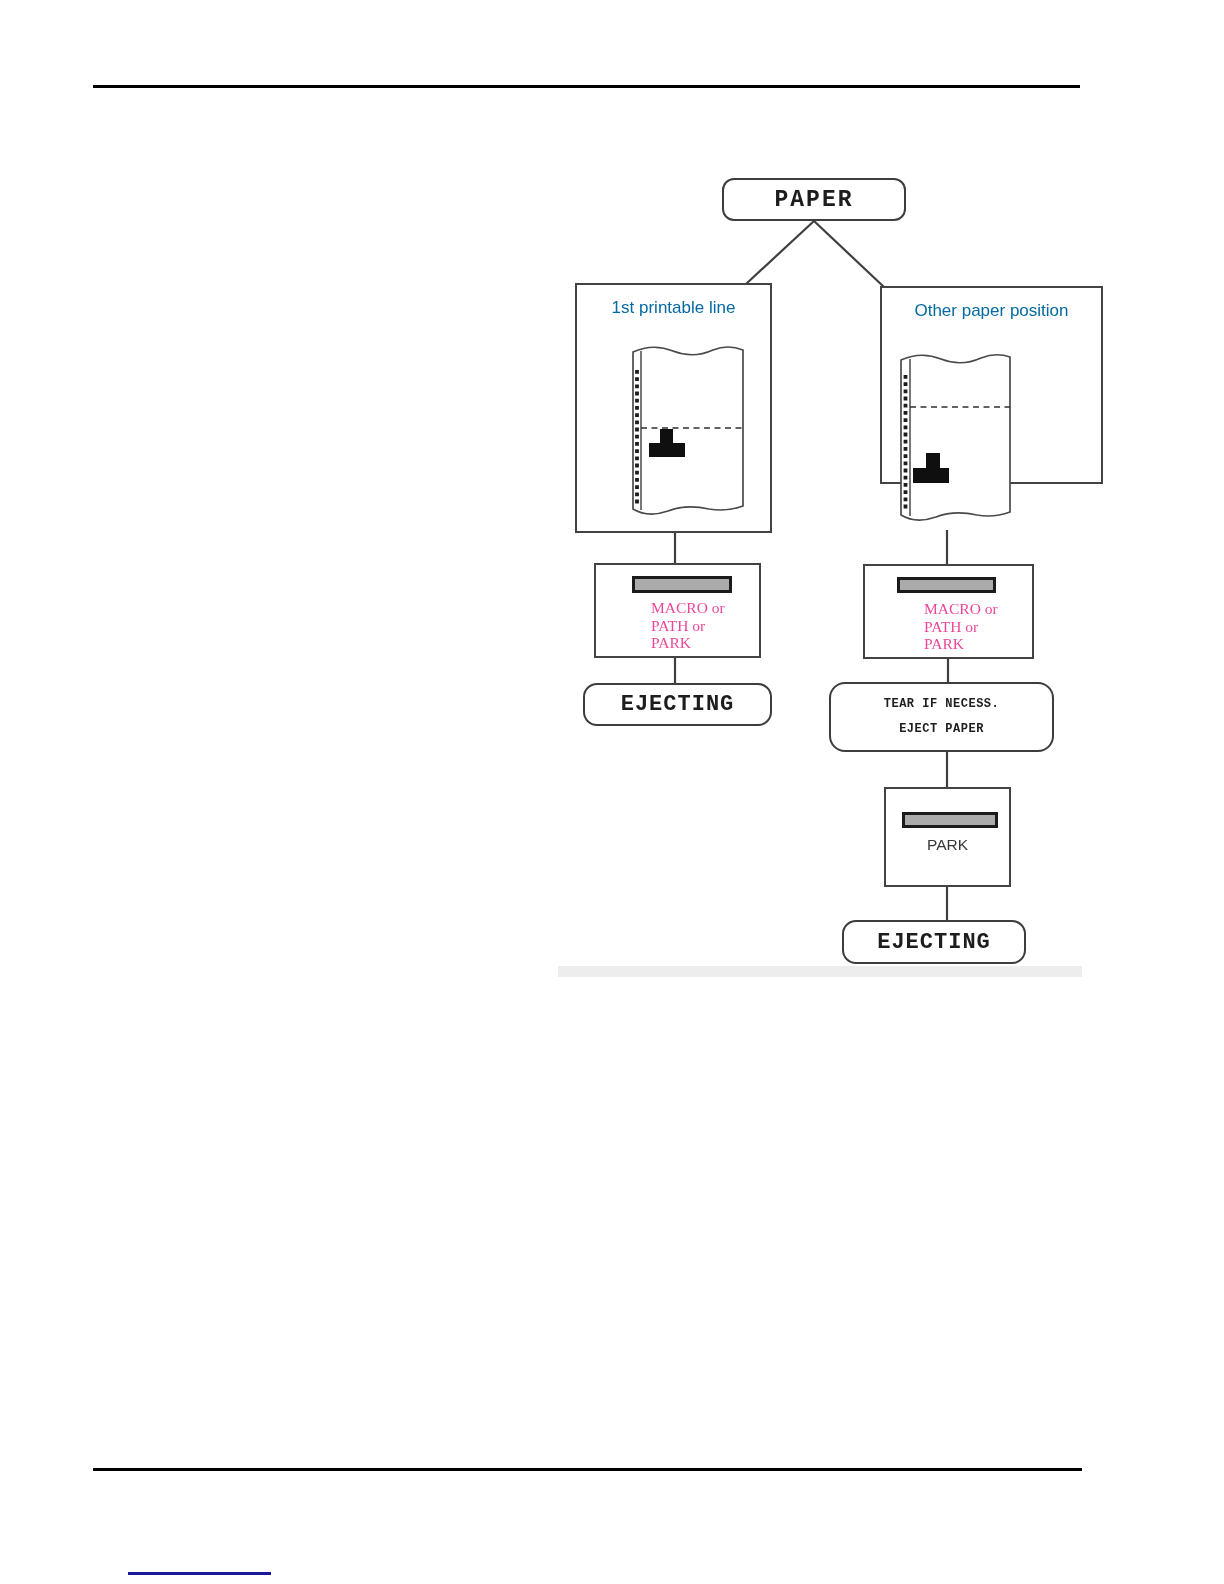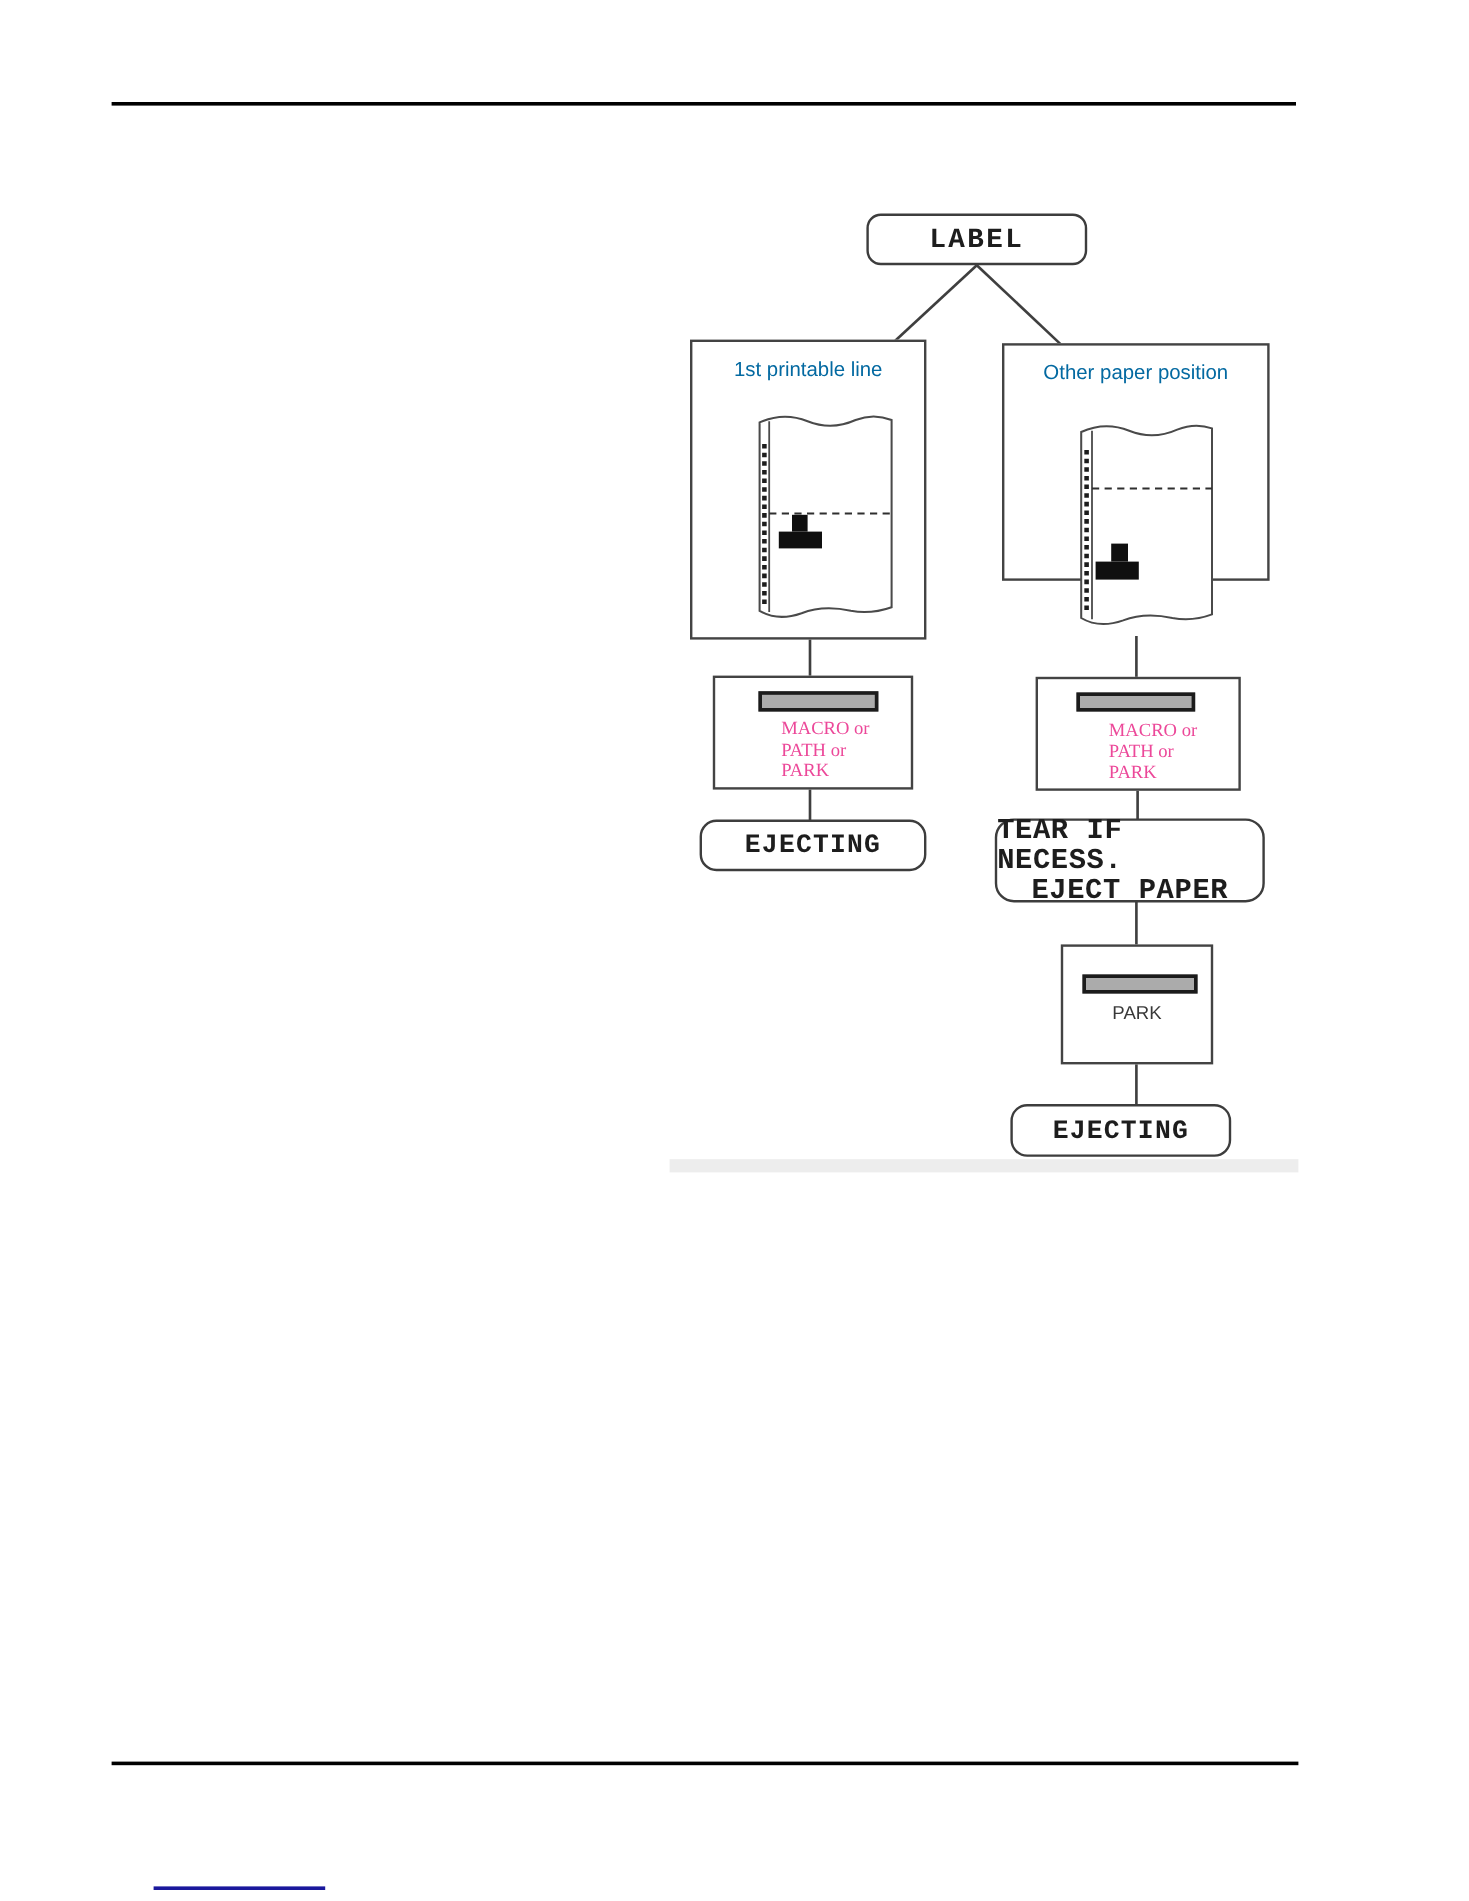--- a/index.html
+++ b/index.html
@@ -19,27 +19,27 @@
 
   
   .terminal {
     position:absolute; border:2.5px solid #3d3d3d; background:#ffffff;
     display:flex; align-items:center; justify-content:center;
     font-family:"Liberation Mono", monospace; font-weight:bold; color:#1d1d1d;
   }
   .node-label  { left:722px; top:178px; width:184px; height:43px; border-radius:12px; font-size:23px; letter-spacing:2px; }
   .node-eject-left { left:583px; top:683px; width:189px; height:43px; border-radius:14px; font-size:22px; letter-spacing:1px; }
   .node-tear { left:829px; top:682px; width:225px; height:70px; border-radius:16px;
-               flex-direction:column; font-size:24px; line-height:25px; letter-spacing:0.5px; }
+               flex-direction:column; font-size:12px; line-height:25px; letter-spacing:0.5px; }
   .node-eject-bottom { left:842px; top:920px; width:184px; height:44px; border-radius:14px; font-size:22px; letter-spacing:1px; }
 
   
   .procbox { position:absolute; border:2.2px solid #434343; background:#ffffff; }
   .box-left-cond  { left:575px; top:283px; width:197px; height:250px; }
-  .box-right-cond { left:835px; top:286px; width:223px; height:198px; }
+  .box-right-cond { left:880px; top:286px; width:223px; height:198px; }
   .cond-title { position:absolute; left:0; right:0; top:13px; text-align:center;
                 font-size:17px; color:#0369a1; }
 
   .box-macro-left  { left:594px; top:563px; width:167px; height:95px; }
   .box-macro-right { left:863px; top:564px; width:171px; height:95px; }
   .box-park        { left:884px; top:787px; width:127px; height:100px; }
 
   .btnbar { position:absolute; border:3px solid #1b1b1b; background:#ababab; }
   .btnbar.bl { left:36px; top:11px; width:100px; height:17px; }
   .btnbar.br { left:32px; top:11px; width:99px;  height:16px; }
@@ -74,21 +74,21 @@
     <line class="conn" x1="814" y1="221" x2="884" y2="287"></line>
     <line class="conn" x1="675" y1="531" x2="675" y2="565"></line>
     <line class="conn" x1="947" y1="530" x2="947" y2="566"></line>
     <line class="conn" x1="675" y1="656" x2="675" y2="685"></line>
     <line class="conn" x1="948" y1="657" x2="948" y2="684"></line>
     <line class="conn" x1="947" y1="750" x2="947" y2="789"></line>
     <line class="conn" x1="947" y1="885" x2="947" y2="922"></line>
   </svg>
 
   <div class="terminal node-label">
-    <span>LABEL</span>
+    <span>PAPER</span>
   </div>
 
   <div class="procbox box-left-cond">
     <div class="cond-title">1st printable line</div>
   </div>
 
   <svg class="layer" style="left:626px; top:342px;" width="120" height="178" viewBox="0 0 120 178">
     <path class="paper-stroke" d="M7,10 Q27,1 47,9 Q67,17 87,8 Q102,2 117,8 L117,164 Q100,170 83,167 Q60,162 42,169 Q22,176 7,167 Z"></path>
     <line class="paper-line" x1="15" y1="9" x2="15" y2="168"></line>
     <line class="holes" x1="11" y1="28" x2="11" y2="164"></line>

